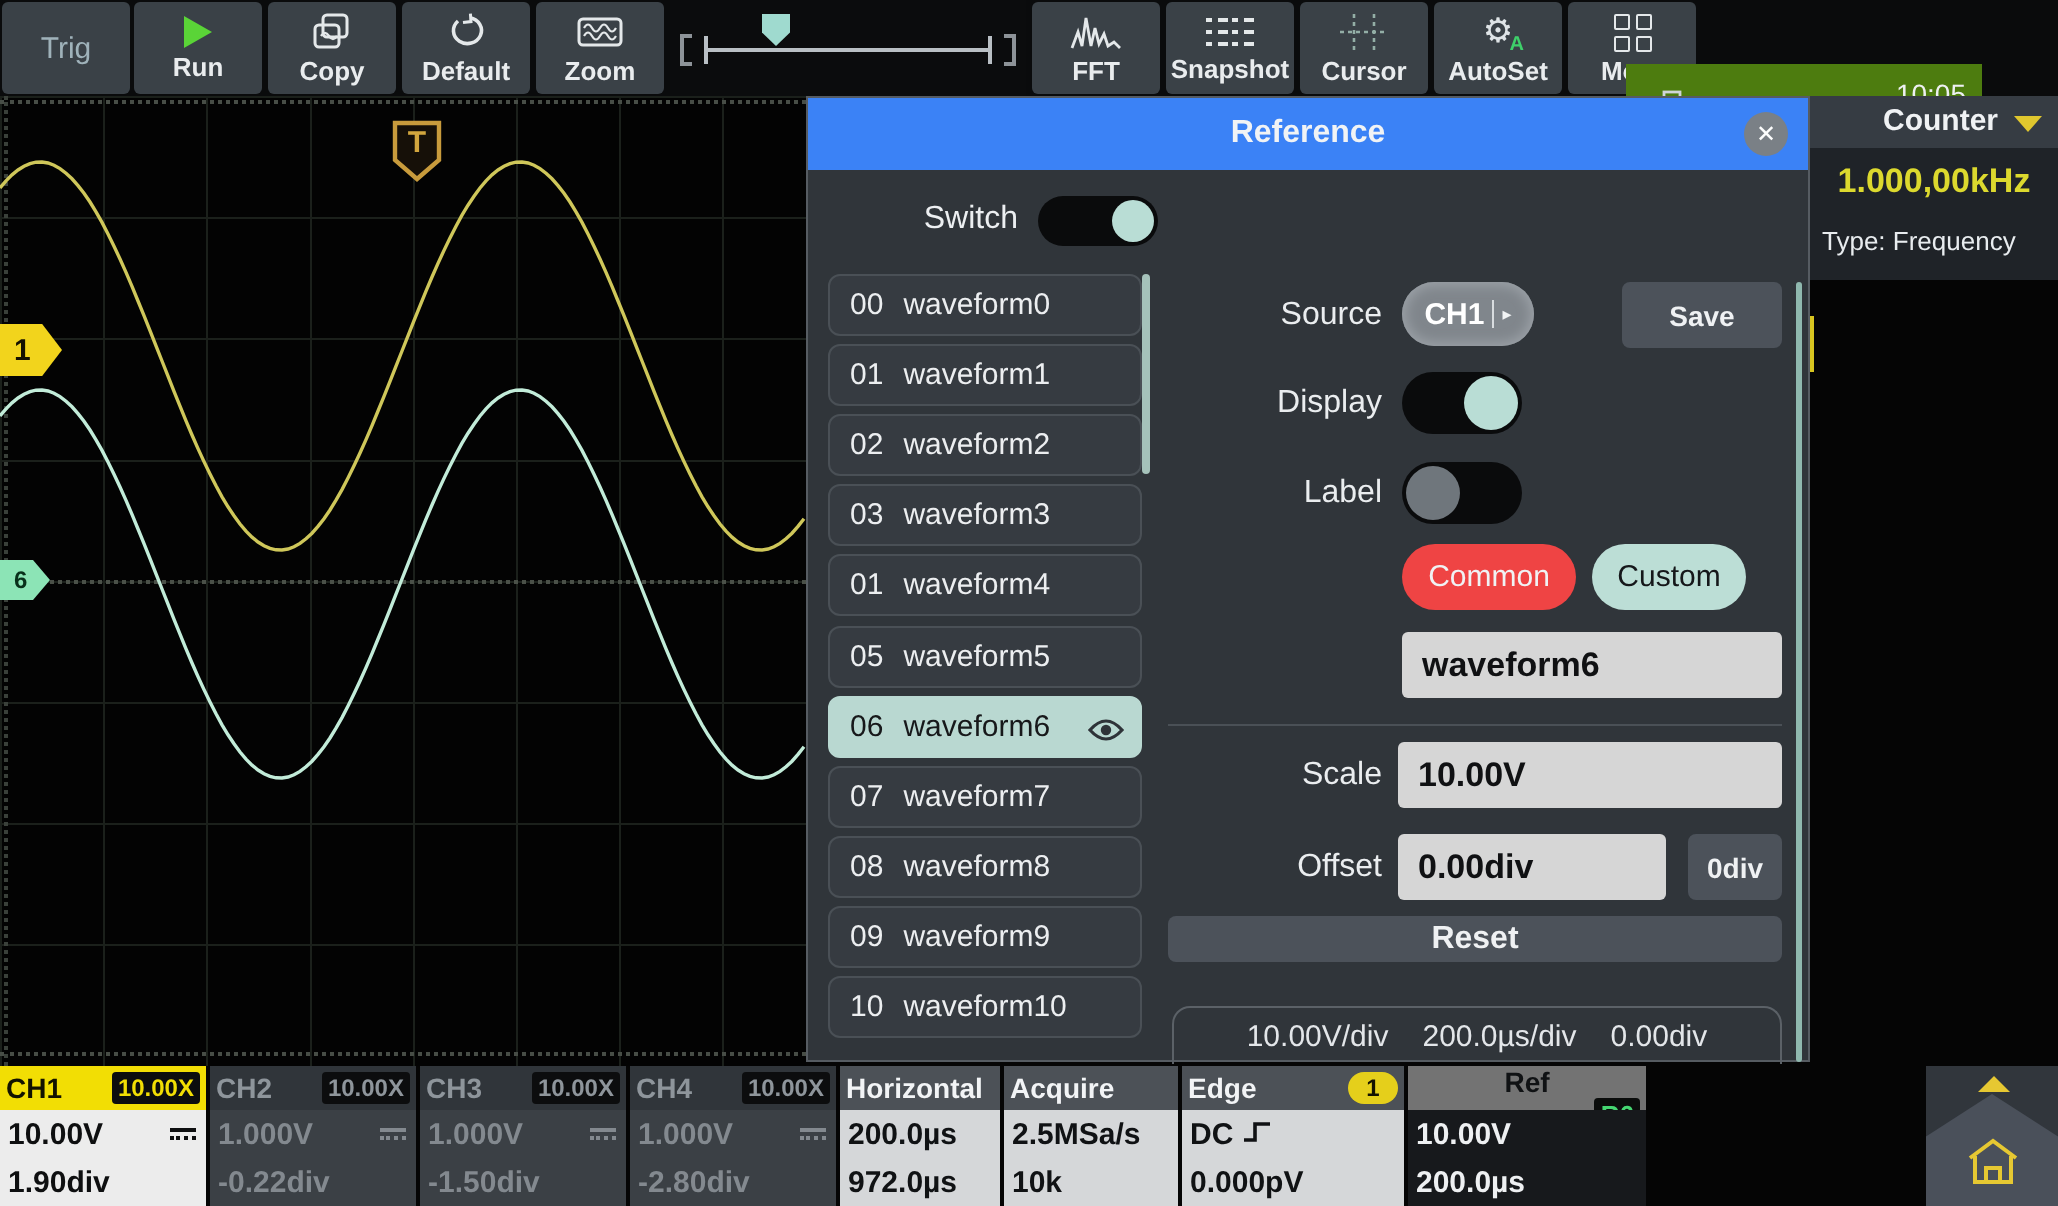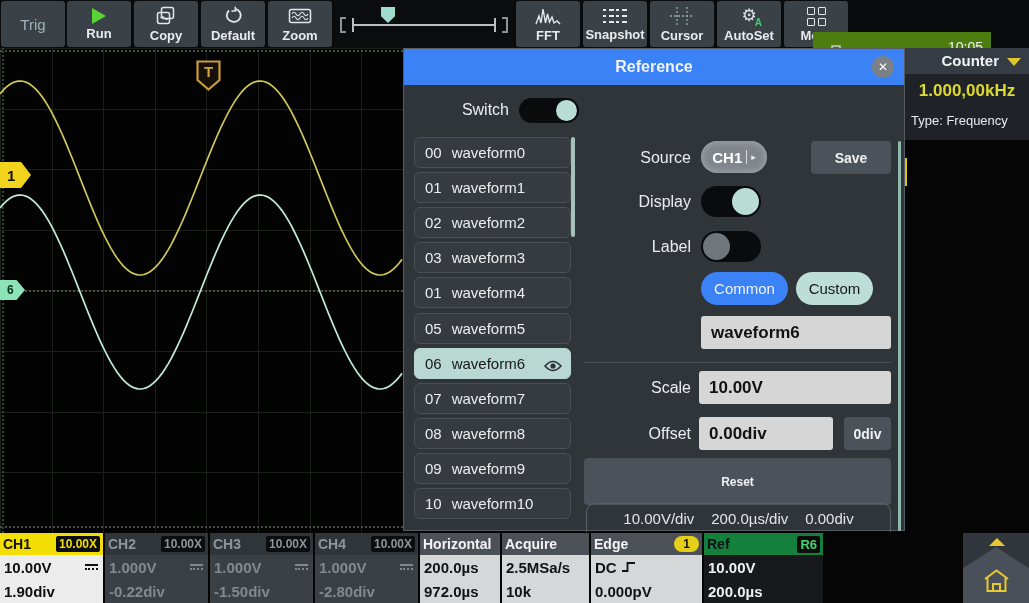--- a/index.html
+++ b/index.html
@@ -81,30 +81,30 @@
   #source-pill { position:absolute; left:297px; top:92px; width:66px; height:32px; border-radius:16px;
                  background:#80868c; box-shadow:inset 0 0 6px 2px #9aa0a6; display:flex; align-items:center; justify-content:center; gap:4px; cursor:pointer; }
   #source-pill .val { color:#fff; font-size:15px; font-weight:700; }
   #source-pill .sep { width:1px; height:14px; background:#d8dcdf; }
   #source-pill .arr { color:#f2f4f5; font-size:9px; }
   .gbtn { position:absolute; background:#4c525a; border-radius:4px; color:#eff1f3; font-weight:700; font-size:14px;
           display:flex; align-items:center; justify-content:center; cursor:pointer; }
   #save-btn { left:407px; top:92px; width:80px; height:33px; }
   .pillbtn { position:absolute; height:33px; border-radius:17px; display:flex; align-items:center; justify-content:center;
              font-size:15px; cursor:pointer; }
-  #common-btn { left:297px; top:223px; width:87px; background:#3b82f6; color:#f0f2f4; }
+  #common-btn { left:297px; top:223px; width:87px; background:#ef4444; color:#f0f2f4; }
   #custom-btn { left:392px; top:223px; width:77px; background:#bcded6; color:#15171a; }
   .dinput { position:absolute; background:#d6d6d6; border-radius:3px; color:#101113; font-weight:700; font-size:17px;
             display:flex; align-items:center; padding-left:10px; cursor:text; }
   #name-input  { left:297px; top:267px; width:190px; height:33px; }
   #scale-input { left:295px; top:322px; width:192px; height:33px; }
   #offset-input{ left:295px; top:368px; width:134px; height:33px; }
   #zerodiv-btn { left:440px; top:368px; width:47px; height:33px; }
   #divider { position:absolute; left:180px; top:313px; width:307px; height:1px; background:#4a5056; }
-  #reset-btn { left:180px; top:409px; width:307px; height:47px; font-size:12px; }
+  #reset-btn { left:180px; top:409px; width:307px; height:23px; font-size:16px; }
   #info-bar { position:absolute; left:182px; top:454px; width:305px; height:29px; border:1px solid #5b6167; border-bottom:none;
               border-radius:9px 9px 0 0; display:flex; align-items:center; justify-content:center; gap:17px;
               color:#e3e6e9; font-size:15px; }
 
   
   #counter { position:absolute; left:905px; top:48px; width:124px; height:92px; background:#1f2328; }
   #counter-head { position:absolute; left:0; top:0; width:100%; height:26px; background:#363c43; cursor:pointer; }
   #counter-title { position:absolute; right:30px; top:0; line-height:26px; color:#f0f2f4; font-size:15px; font-weight:700; }
   #counter-tri { position:absolute; right:8px; top:10px; width:0; height:0; border-left:7px solid transparent;
                  border-right:7px solid transparent; border-top:8px solid #e0c72e; }
@@ -121,21 +121,21 @@
   .chan.on  .sb-head { background:#f2de04; } .chan.on .sb-name { color:#121200; }
   .chan.on  .sb-badge { color:#f2de04; }
   .chan.on  .sb-body { background:#ececec; } .chan.on .sb-row { color:#0e0f10; }
   .chan.off .sb-head { background:#30353a; } .chan.off .sb-name { color:#8e959b; }
   .chan.off .sb-badge { color:#8e959b; }
   .chan.off .sb-body { background:#3b4045; } .chan.off .sb-row { color:#83898f; }
   .meas .sb-head { background:#4c5157; } .meas .sb-name { color:#f2f4f6; }
   .meas .sb-body { background:#d5d7d9; } .meas .sb-row { color:#101214; }
   #edge-badge { margin-left:auto; background:#e5cf1b; color:#141200; font-size:12px; font-weight:700;
                 min-width:25px; height:16px; border-radius:8px; text-align:center; line-height:16px; }
-  #ref-block .sb-head { background:#15803d; } #ref-block .sb-name { color:#101214; }
+  #ref-block .sb-head { background:#737373;flex-direction:column; } #ref-block .sb-name { color:#101214; }
   #ref-badge { margin-left:auto; background:#0b0d0c; color:#45d671; font-size:13px; font-weight:700; padding:1px 3px; border-radius:2px; }
   #ref-block .sb-body { background:#17191c; } #ref-block .sb-row { color:#eef0f2; }
   .dc-icon { margin-left:auto; width:13px; }
   .dc-icon b { display:block; border-top:2px solid currentColor; }
   .dc-icon i { display:block; margin-top:2px; border-top:2px dotted currentColor; }
   .chan.on .dc-icon { color:#0e0f10; } .chan.off .dc-icon { color:#83898f; }
   .slope-icon { margin-left:4px; }
 
   
   #corner { position:absolute; left:963px; top:533px; width:66px; height:70px; background:#31363c; }

